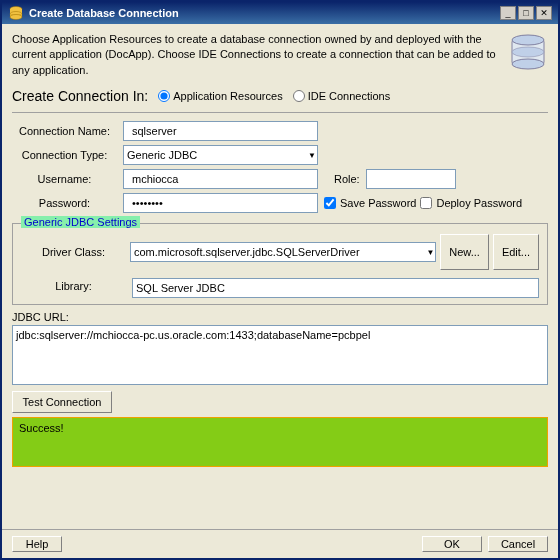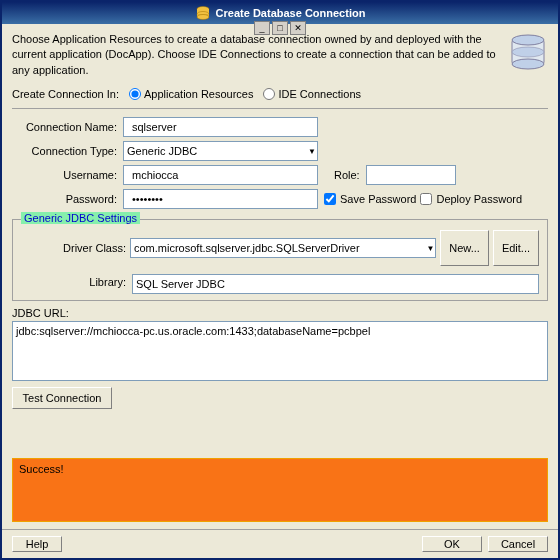--- a/index.html
+++ b/index.html
@@ -21,21 +21,20 @@
     }
     .title-bar {
       background: linear-gradient(to bottom, #0a246a, #3a6ea5);
       color: white;
       padding: 3px 6px;
       display: flex;
       align-items: center;
       justify-content: space-between;
       height: 22px;
       flex-shrink: 0;
-      flex-direction: column;
     }
     .title-bar-left {
       display: flex;
       align-items: center;
       gap: 5px;
     }
     .title-bar-text {
       font-size: 11px;
       font-weight: bold;
       color: white;
@@ -74,21 +73,21 @@
       justify-content: space-between;
       align-items: flex-start;
     }
     .radio-row {
       display: flex;
       align-items: center;
       gap: 10px;
       margin-top: 4px;
     }
     .radio-label {
-      font-size: 11px;
+      font-size: 14px;
     }
     .radio-option {
       display: flex;
       align-items: center;
       gap: 3px;
     }
     .section-divider {
       border: none;
       border-top: 1px solid #a0a0a0;
       margin: 2px 0;
@@ -98,21 +97,21 @@
       flex-direction: column;
       gap: 4px;
     }
     .form-row {
       display: flex;
       align-items: center;
       gap: 6px;
     }
     .form-label {
       width: 105px;
-      text-align: right;
+      text-align: center;
       font-size: 11px;
       flex-shrink: 0;
     }
     .form-input {
       height: 20px;
       border: 1px solid #7f9db9;
       background: white;
       font-size: 11px;
       padding: 1px 8px;
     }
@@ -240,25 +239,24 @@
       width: 100px;
       background: #ece9d8;
       border: 1px solid #808080;
       border-top-color: #fff;
       border-left-color: #fff;
       font-size: 11px;
       cursor: pointer;
     }
     .status-box {
       border: 1px solid #f0a000;
-      background: #f97316;
+      background: #84cc16;
       padding: 4px 6px;
       font-size: 11px;
-      height: 64px;
-      margin-top: 45px;
+      height: 50px;
     }
     .bottom-bar {
       display: flex;
       justify-content: space-between;
       align-items: center;
       padding: 6px 10px;
       border-top: 1px solid #a0a0a0;
       flex-shrink: 0;
     }
     .bottom-right {

